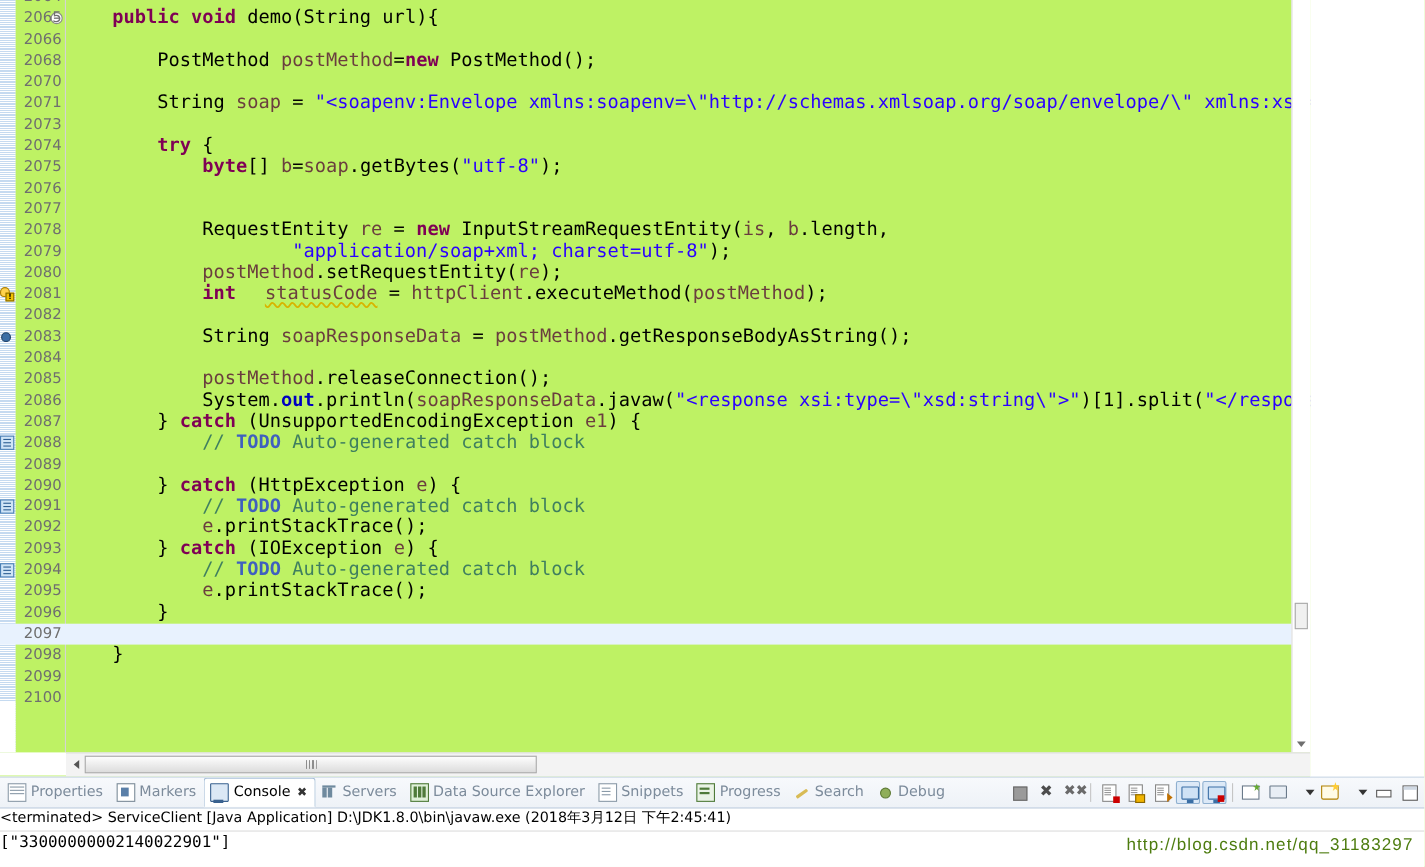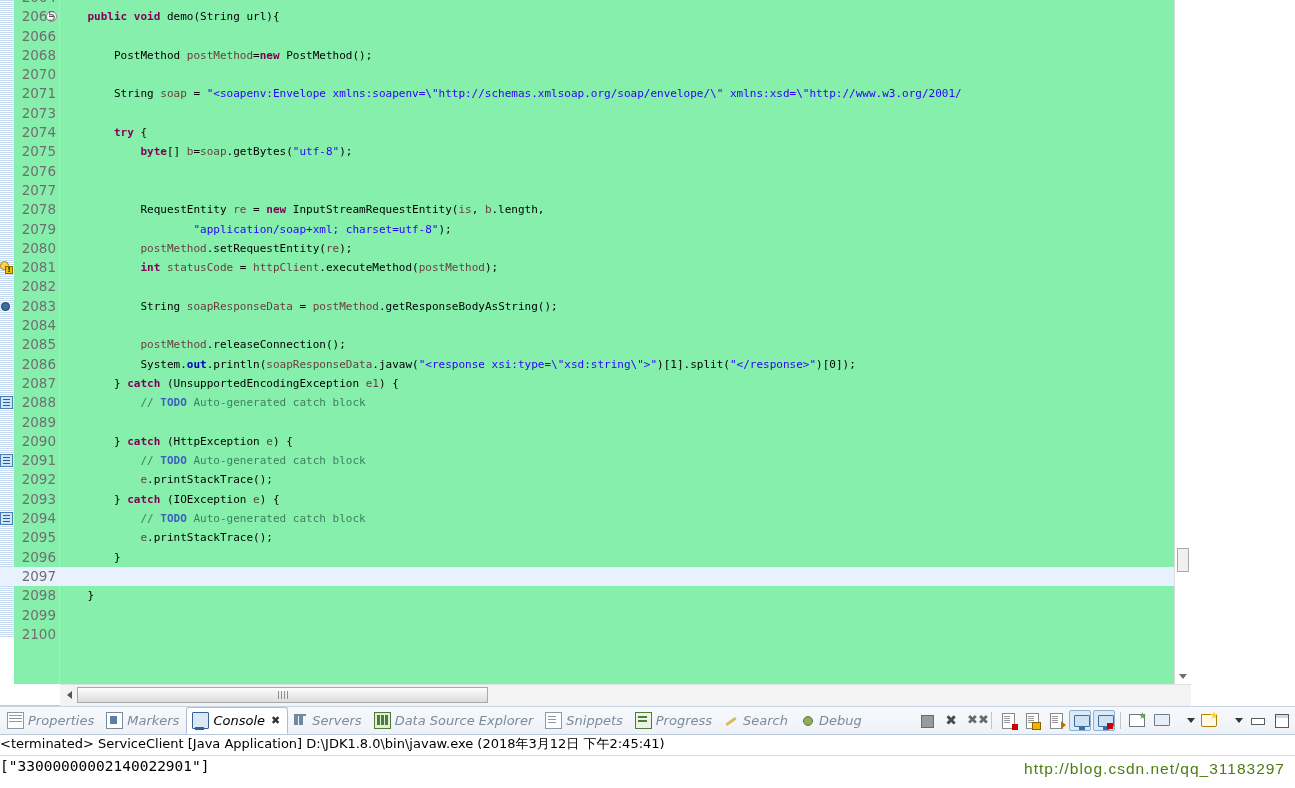--- a/index.html
+++ b/index.html
@@ -11,21 +11,21 @@
     font-family: "DejaVu Sans", sans-serif;
     overflow: hidden;
     position: relative;
   }
 
   
   #editor-area {
     position: absolute;
     left: 0; top: 0;
     width: 1191px; height: 706px;
-    background: #86efac;
+    background: #bef264;
     overflow: hidden;
   }
   #editor-scroll-wrap {
     position: absolute;
     left: 0; top: 0;
     width: 1279px; height: 684px;
     overflow: hidden;
   }
 
   
@@ -69,38 +69,40 @@
     font-family: "DejaVu Sans", sans-serif;
     font-size: 13.5px;
     color: #6f6f6f;
     height: 19.3px;
     line-height: 19.3px;
   }
   .code {
     position: absolute;
     left: 61px; top: 0;
     font-family: "DejaVu Sans Mono", monospace;
-    font-size: 11px;
+    font-size: 17px;
     color: #000000;
     height: 19.3px;
     line-height: 19.3px;
     white-space: pre;
   }
 
   
   .kw   { color: #7f0055; font-weight: bold; }
   .str  { color: #2a00ff; }
   .cmt  { color: #3f7f5f; }
   .todo { color: #3f5fbf; font-weight: bold; }
   .lvar { color: #6a3e3e; }
   .fld  { color: #0000c0; font-weight: bold; }
   .warnu {
+    text-decoration: underline;
     text-decoration-style: wavy;
     text-decoration-color: #d8b400;
     text-underline-offset: 2px;
+    margin-left: 16px;
   }
   .fold-minus {
     position: absolute;
     left: 46px; top: 4px;
     width: 11px; height: 11px;
     border: 1px solid #8a8a8a;
     border-radius: 50%;
     background: #fff;
     box-sizing: border-box;
   }
@@ -258,21 +260,20 @@
   }
   .tab {
     display: flex;
     align-items: center;
     height: 25px;
     padding: 0 7px 0 5px;
     color: #7c8b9b;
     font-size: 13px;
     font-family: "DejaVu Sans", sans-serif;
     white-space: nowrap;
-    font-style: italic;
   }
   .tab.active {
     color: #000000;
     background: #ffffff;
     border: 1px solid #a8c0d8;
     border-bottom: 1px solid #ffffff;
     border-radius: 3px 3px 0 0;
     box-sizing: border-box;
     height: 27px;
   }

